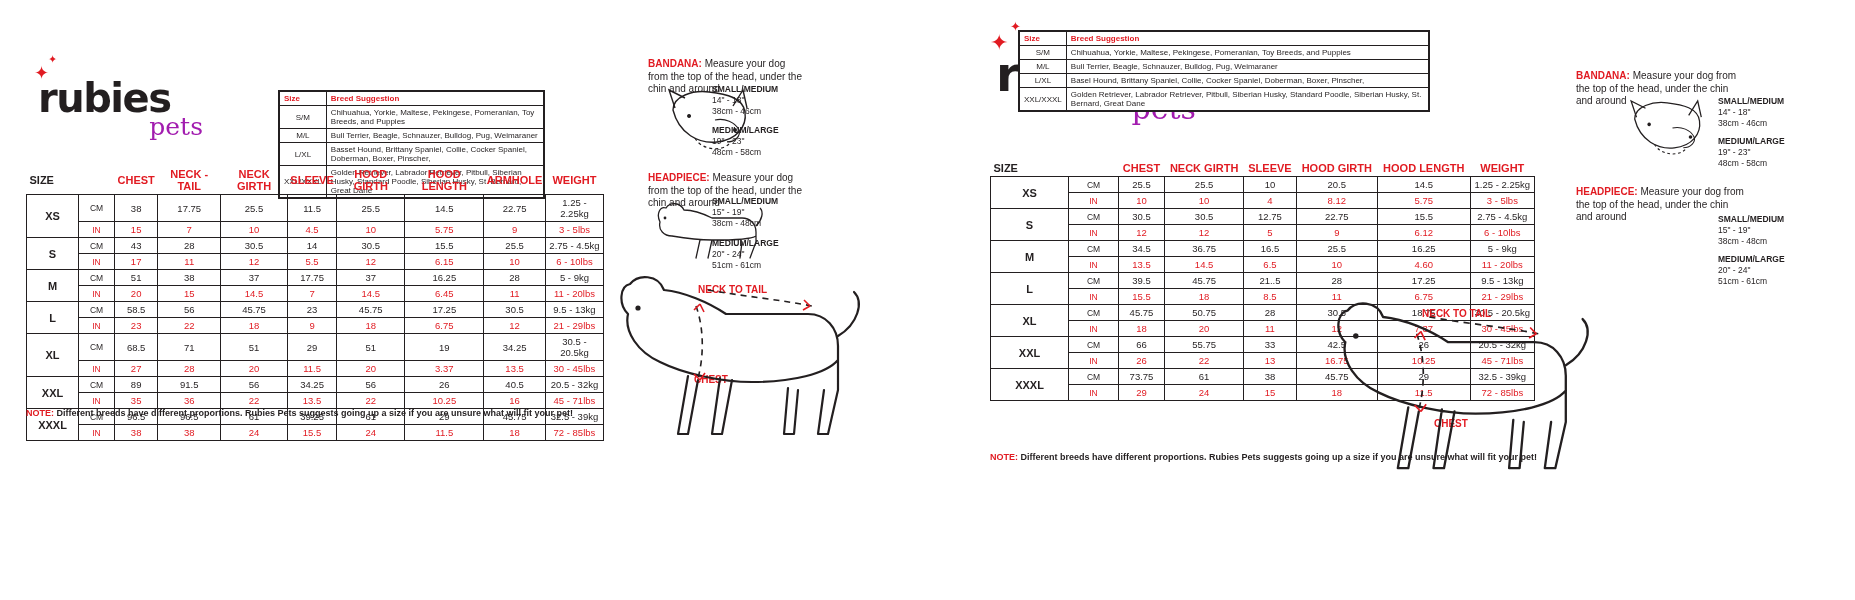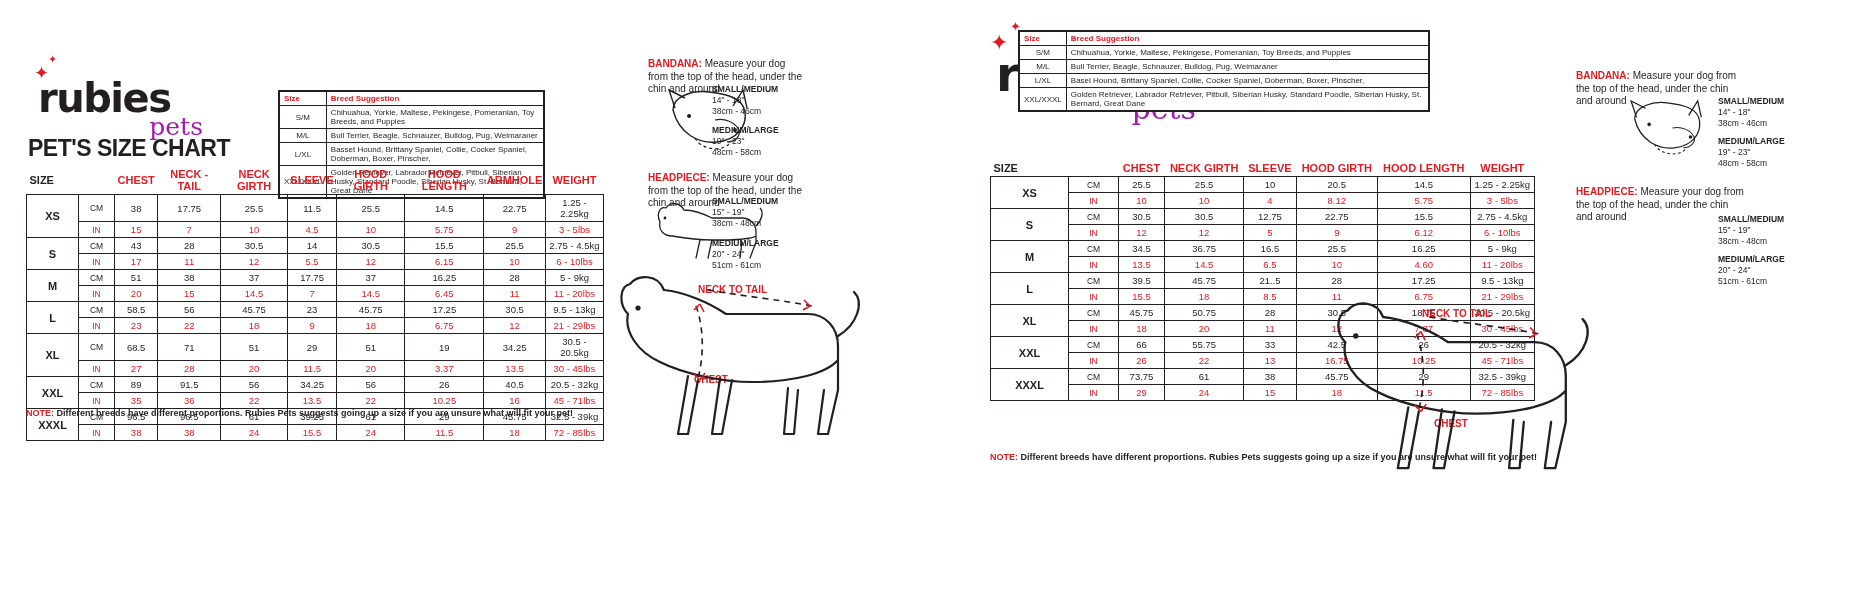--- a/index.html
+++ b/index.html
@@ -103,21 +103,20 @@
 
 <div class="panel left">
 
   <div class="logo" style="left:38px;top:78px;width:165px;">
     <div class="sparkle" style="left:-4px;top:-14px;font-size:18px;">✦</div>
     <div class="sparkle" style="left:10px;top:-24px;font-size:11px;">✦</div>
     <div class="word" style="font-size:40px;">rubies</div>
     <div class="pets" style="font-size:25px;">pets</div>
   </div>
 
-  <div class="big-title" style="left:28px;top:135px;font-size:23px;">PET'S SIZE CHART</div>
 
   <div class="breed-title" style="left:278px;top:76px;width:330px;font-size:11px;">PET SIZE CHARTS</div>
   <div class="breed-box" style="left:278px;top:90px;width:265px;">
     <table class="breed">
       <tbody>
           <tr>
         <th>Size</th>
         <th>Breed Suggestion</th>
       </tr>
       <tr>

